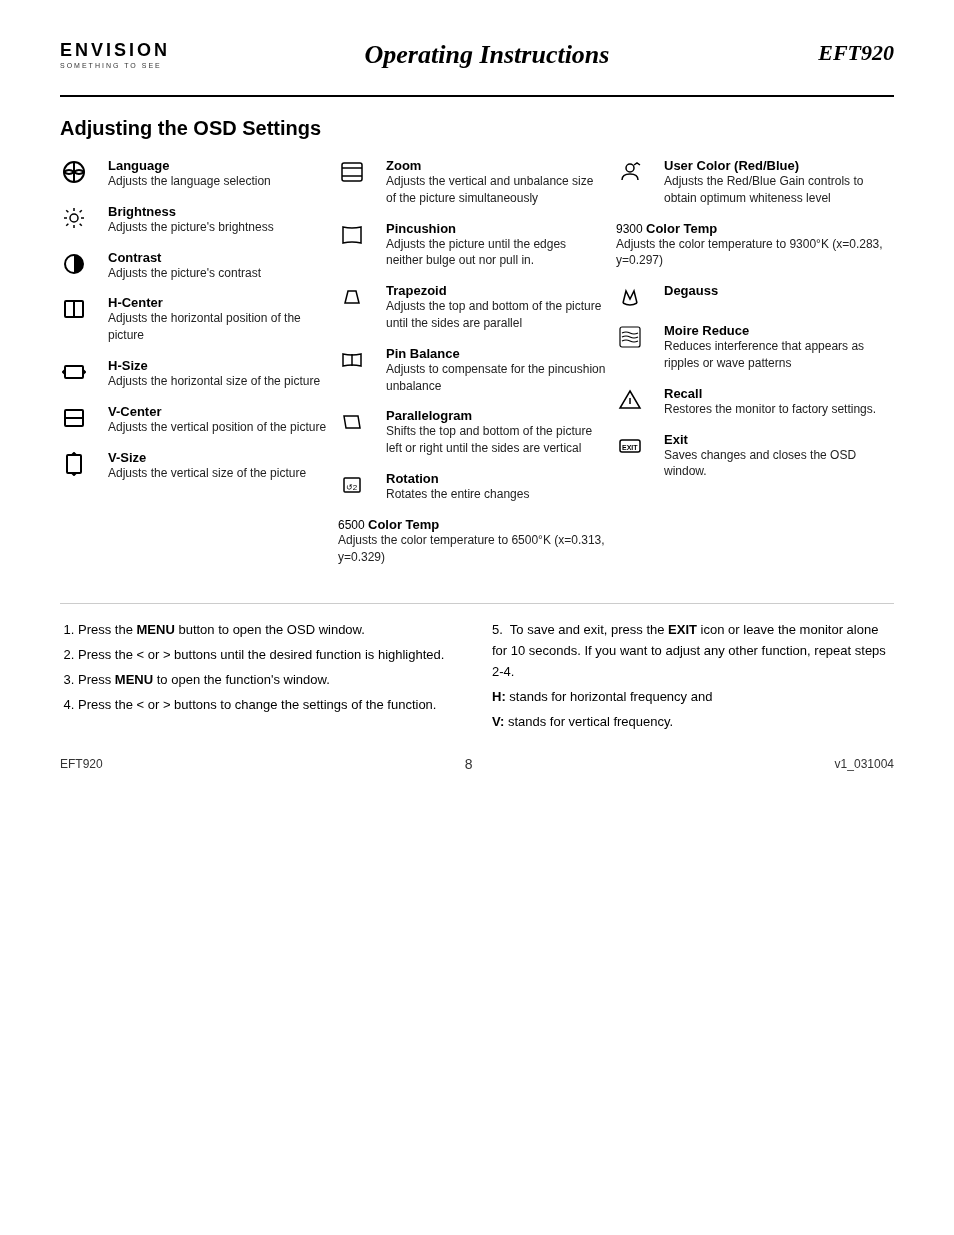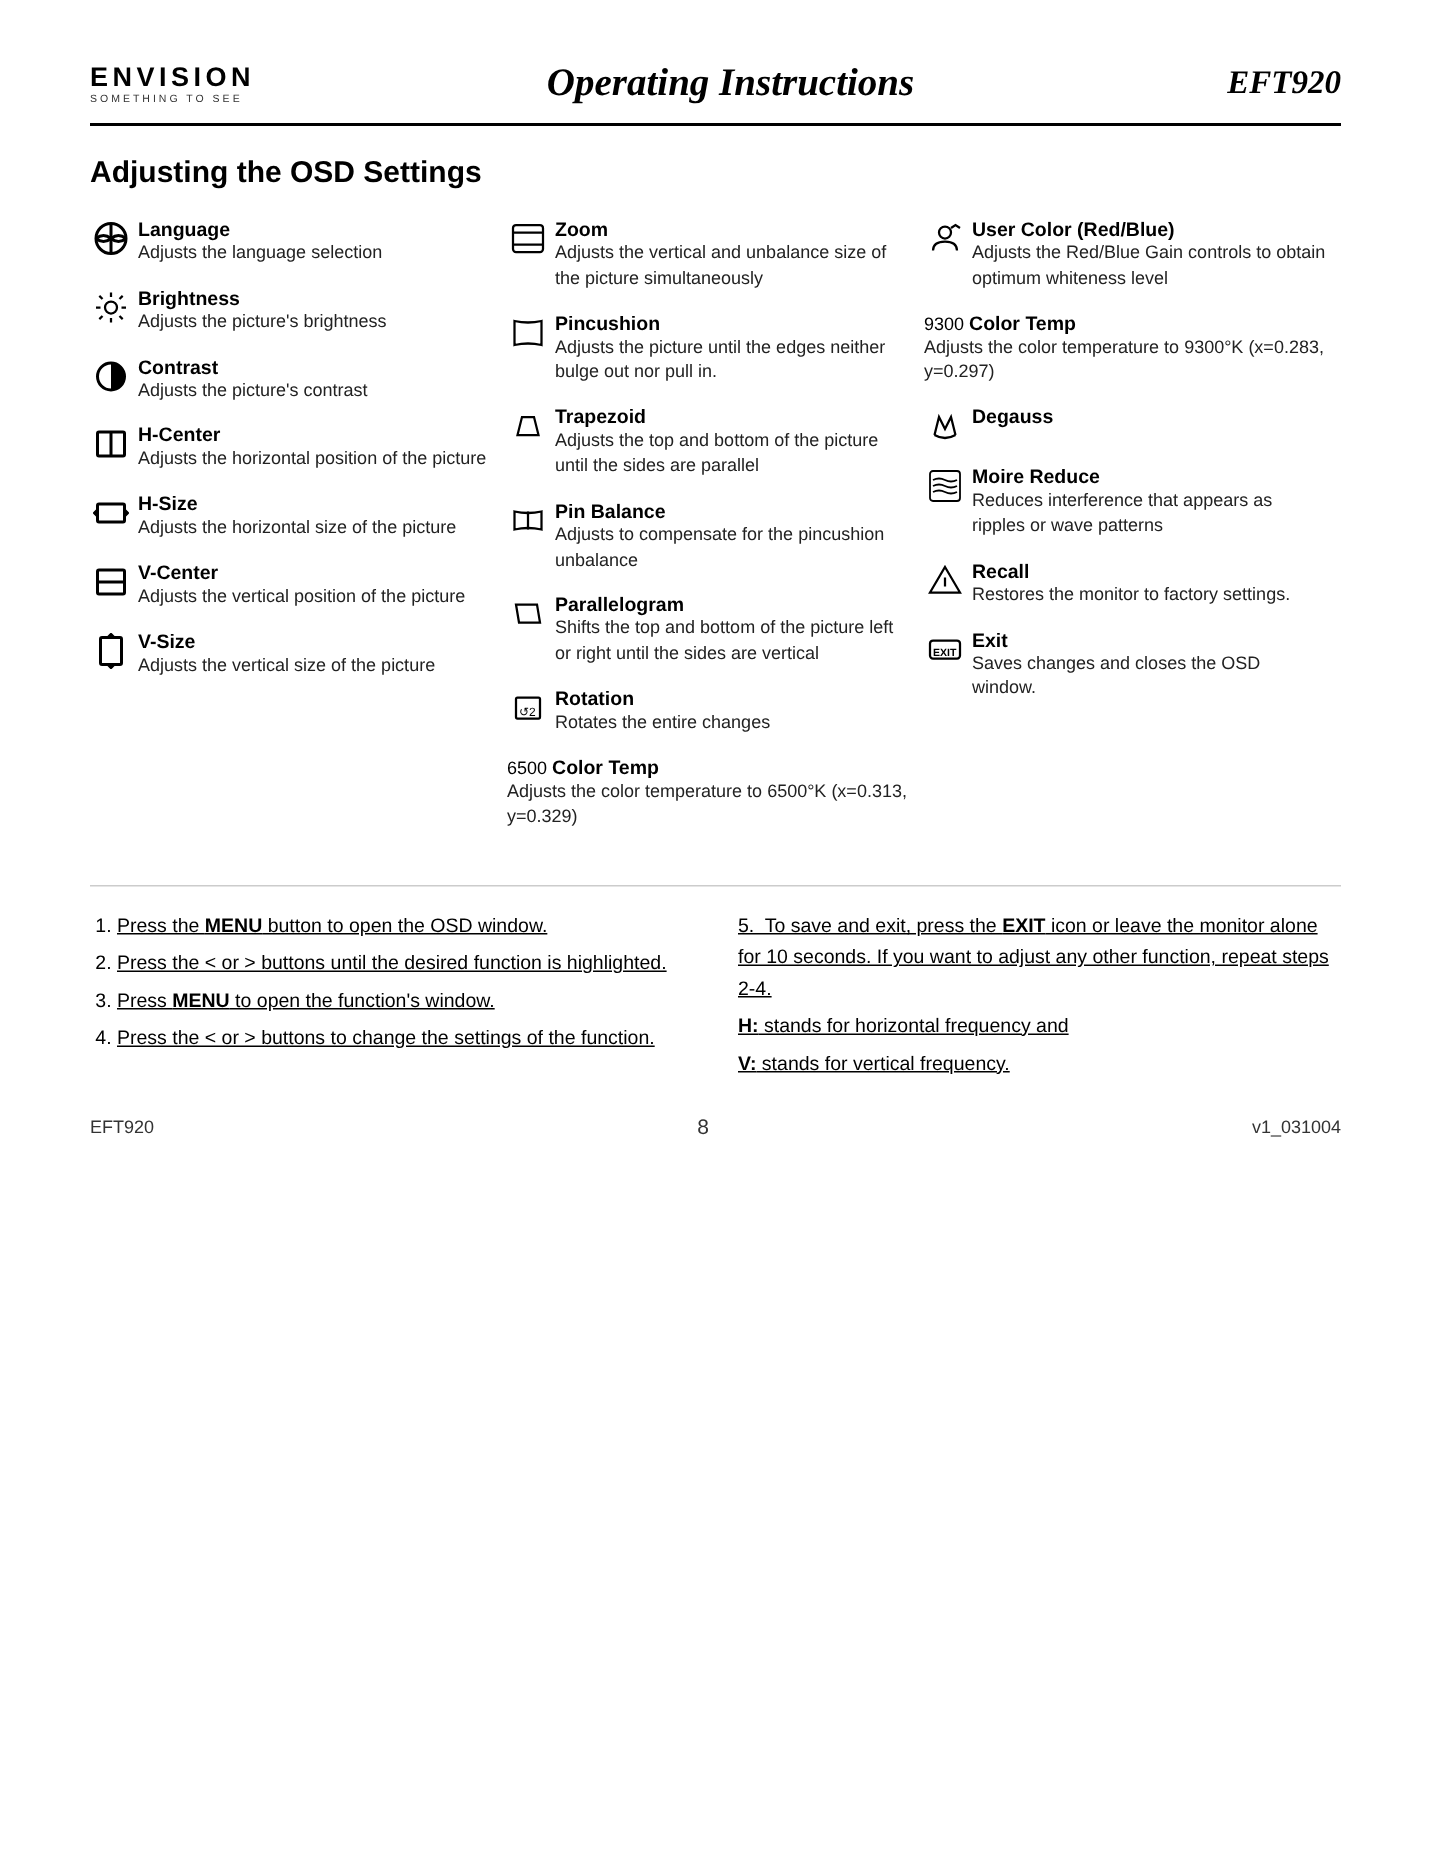--- a/index.html
+++ b/index.html
@@ -12,23 +12,23 @@
       color: #000;
     }
 
     .page {
       padding: 40px 60px;
     }
 
     
     .header {
       display: flex;
-      align-items: center;
+      align-items: flex-start;
       border-bottom: 2px solid #000;
-      padding-bottom: 12px;
+      padding-bottom: 25px;
       margin-bottom: 20px;
     }
     .brand {
       display: flex;
       flex-direction: column;
       min-width: 120px;
     }
     .brand-name {
       font-size: 18px;
       font-weight: bold;
@@ -74,21 +74,21 @@
     }
 
     .osd-column {
       padding-right: 10px;
     }
 
     .osd-item {
       display: flex;
       align-items: flex-start;
       margin-bottom: 14px;
-      gap: 4px;
+      gap: 20px;
     }
 
     .osd-icon {
       width: 28px;
       min-width: 28px;
       display: flex;
       align-items: center;
       justify-content: center;
       font-size: 18px;
       margin-top: 2px;
@@ -114,21 +114,20 @@
       display: grid;
       grid-template-columns: 1fr 1fr;
       gap: 0 30px;
       margin-bottom: 20px;
     }
 
     .instructions-left ol,
     .instructions-right p {
       font-size: 13px;
       line-height: 1.6;
-      text-decoration: underline;
     }
 
     .instructions-left ol {
       padding-left: 18px;
     }
 
     .instructions-left li {
       margin-bottom: 4px;
     }
 

